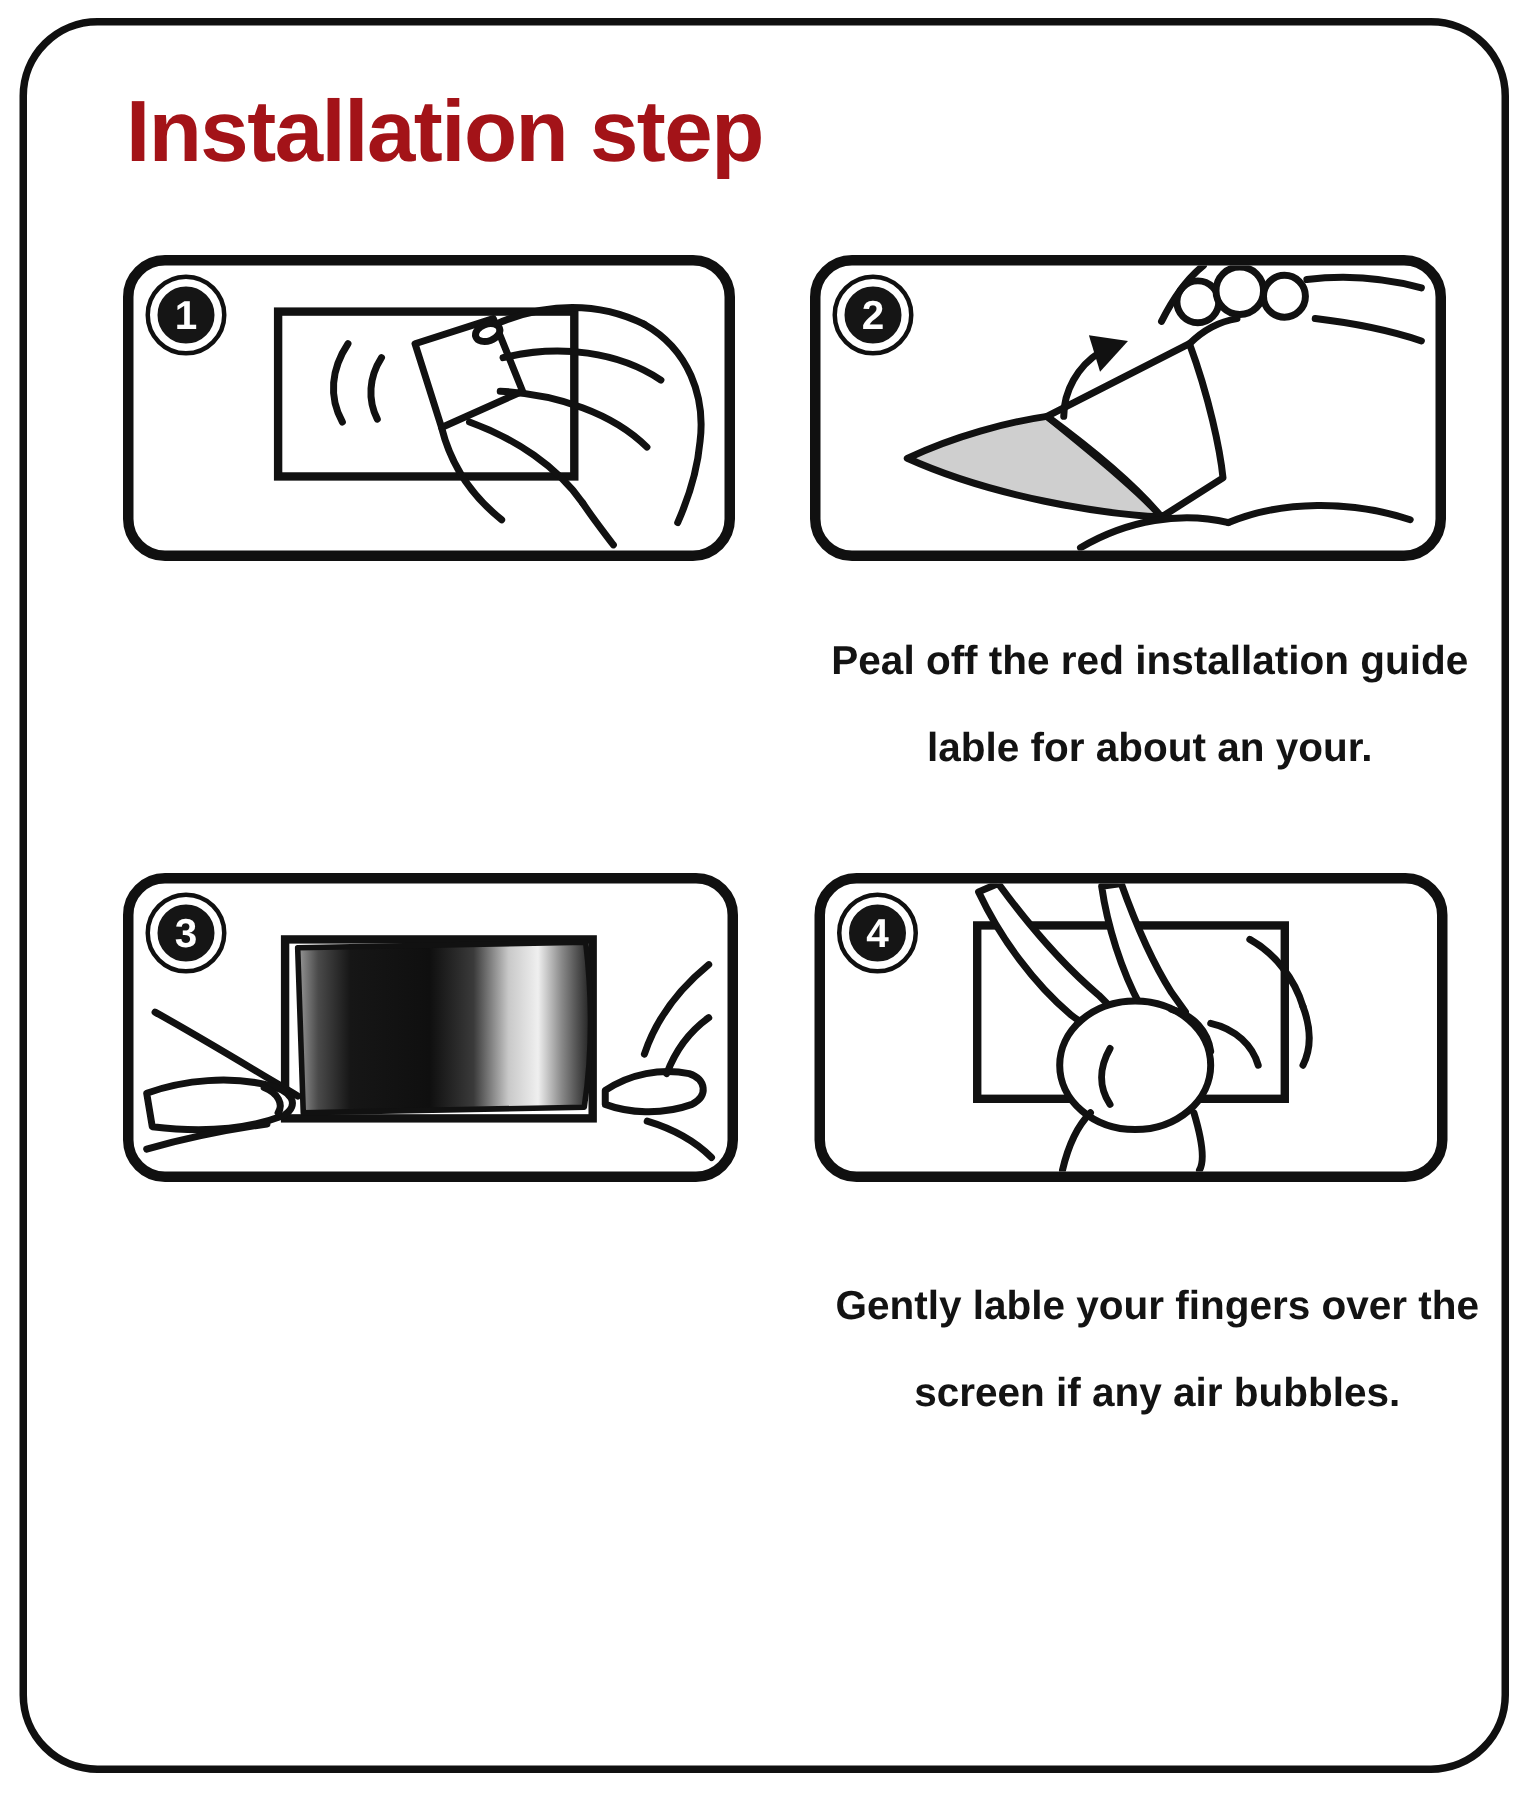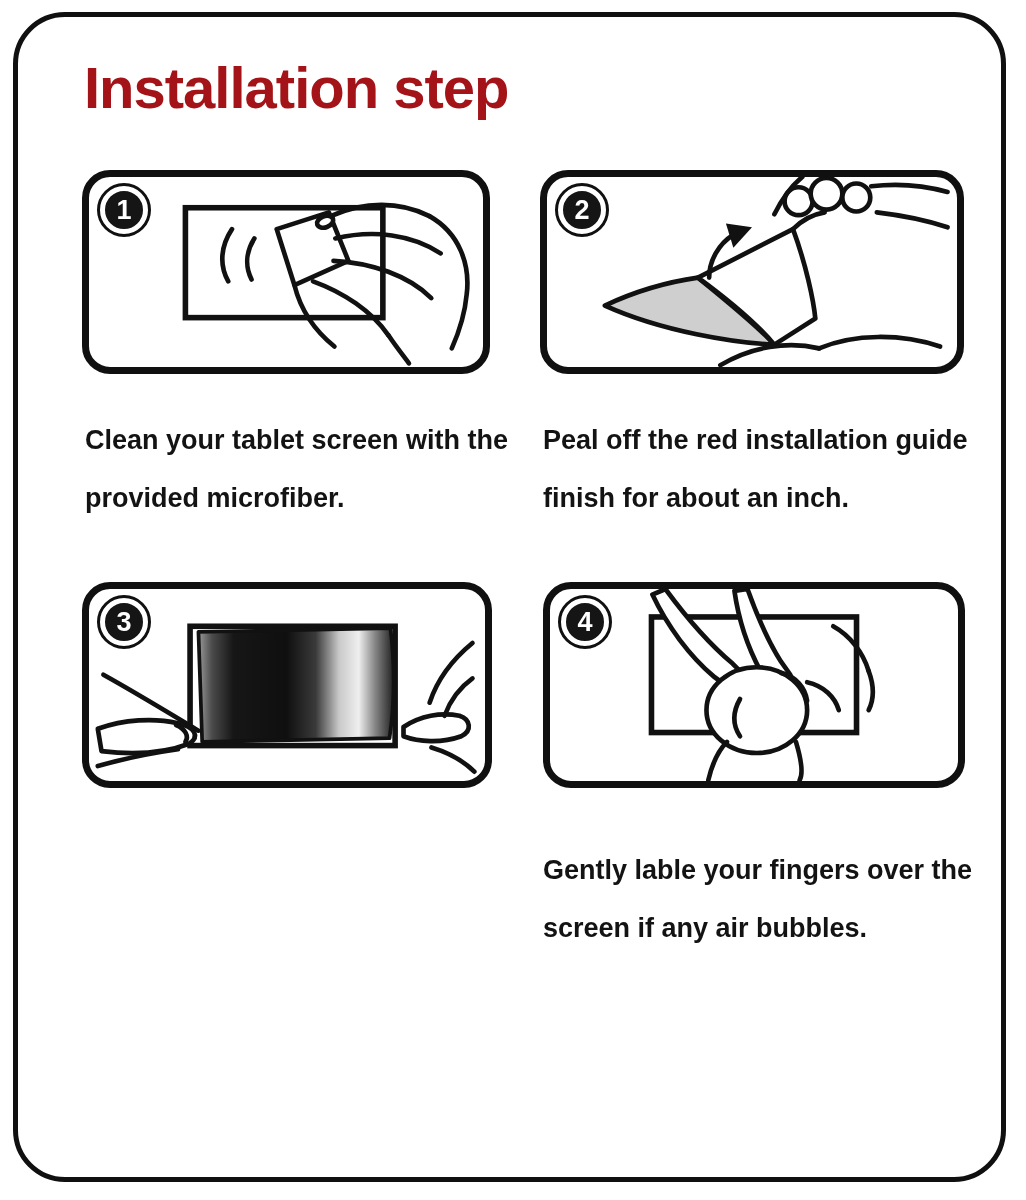--- a/index.html
+++ b/index.html
@@ -1,18 +1,18 @@
 <!DOCTYPE html>
 <html><head>
 <meta charset="utf-8">
 <style>
   html,body{margin:0;padding:0;background:#fff;}
   .canvas{
     position:relative;width:1026px;height:1200px;background:#fff;overflow:hidden;
-    font-family:"Liberation Sans", sans-serif;color:#131313;
+    font-family:"Liberation Sans", sans-serif;color:#131313;text-align:center;
   }
   .outer-border{
     position:absolute;left:13px;top:12px;width:993px;height:1170px;
     border:5px solid #101010;border-radius:52px;background:#fff;box-sizing:border-box;
   }
   .title{
     position:absolute;left:84px;top:56px;margin:0;
     font-size:58px;font-weight:bold;letter-spacing:-1px;line-height:1.1;
     color:#A31318;white-space:nowrap;
   }
@@ -138,17 +138,16 @@
       <path class="whitefill" d="M204,0 C214,28 226,56 240,78 L250,92 C240,102 226,100 218,88 C204,62 194,30 190,2 Z"></path>
       <ellipse cx="214" cy="130" rx="54" ry="46" class="whitefill"></ellipse>
       <path class="lineart" d="M240,90 C256,94 266,106 268,120"></path>
       <path class="lineart" d="M268,100 C286,104 298,116 302,130"></path>
       <path class="lineart" d="M196,118 C188,132 188,146 196,158"></path>
       <path class="lineart" d="M256,164 C262,184 264,198 260,205"></path>
       <path class="lineart" d="M162,205 C166,188 172,174 182,164"></path>
     </svg>
   </section>
 
-  <p class="caption" id="caption-1">Clean your tablet screen with the provided microfiber.</p>
-  <p class="caption" id="caption-2">Peal off the red installation guide finish for about an inch.</p>
+  <p class="caption" id="caption-2">Peal off the red installation guide lable for about an your.</p>
   <p class="caption" id="caption-4">Gently lable your fingers over the screen if any air bubbles.</p>
 
 </div>
 
 </body></html>

